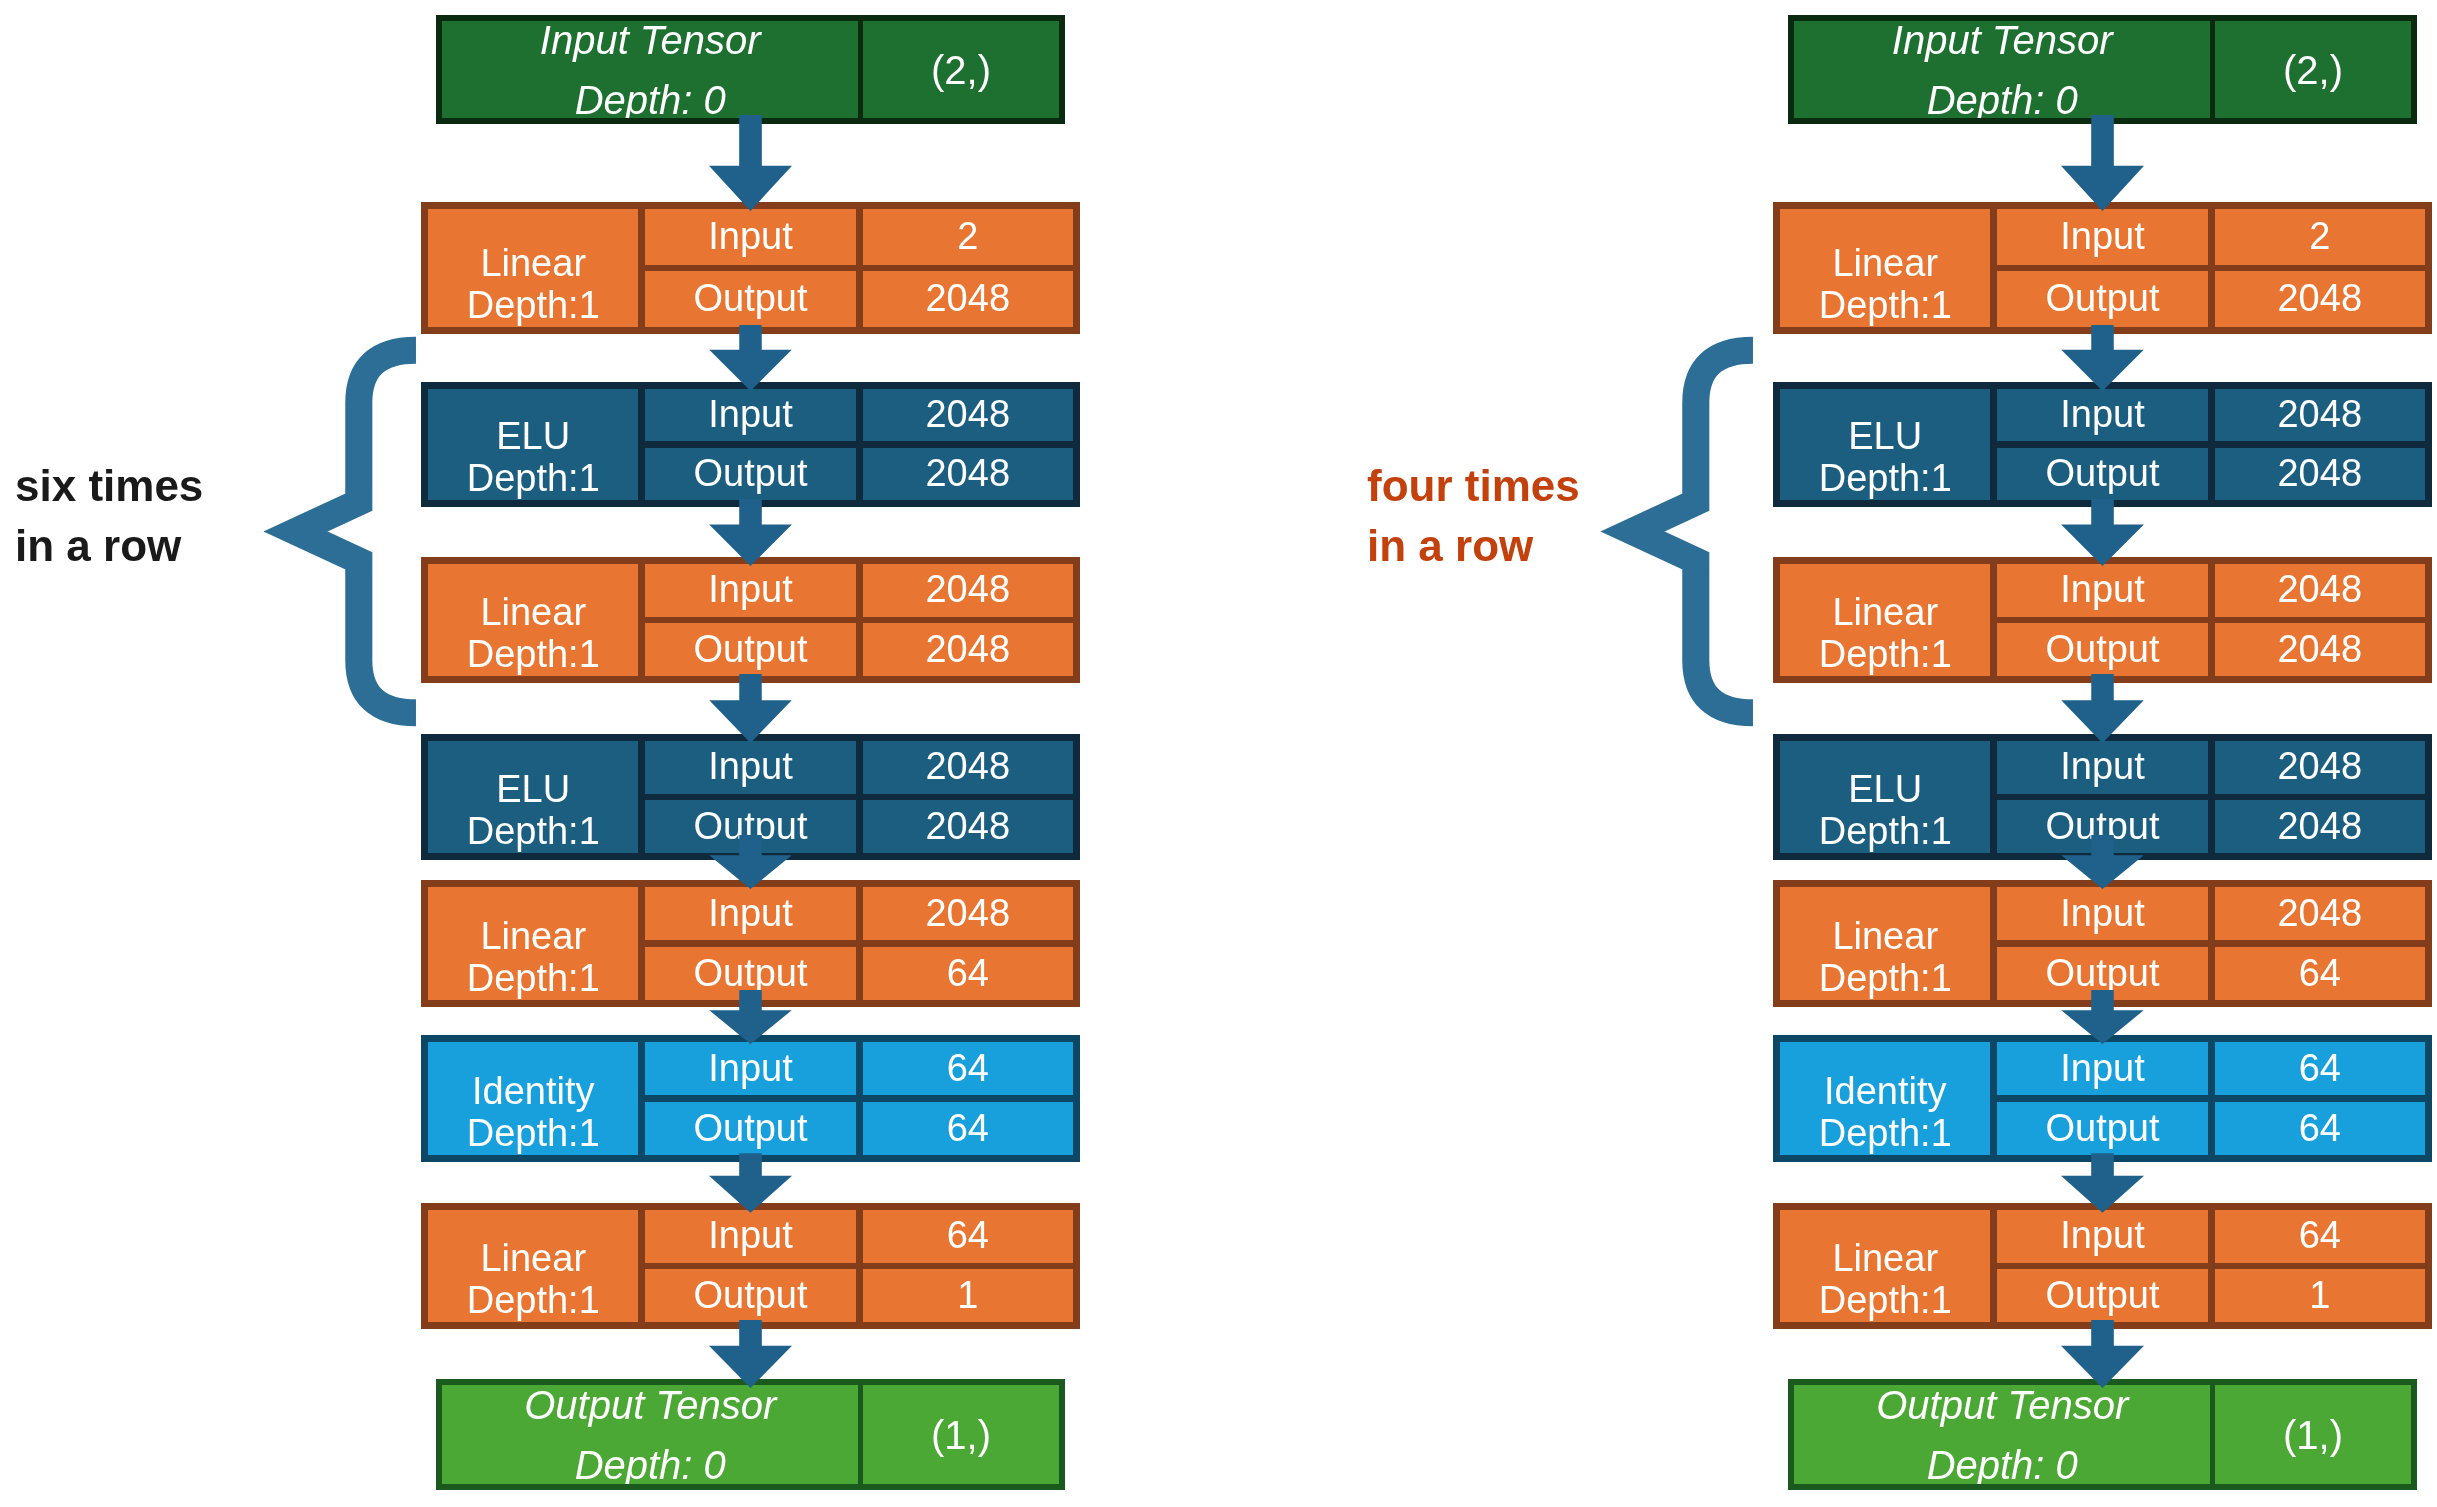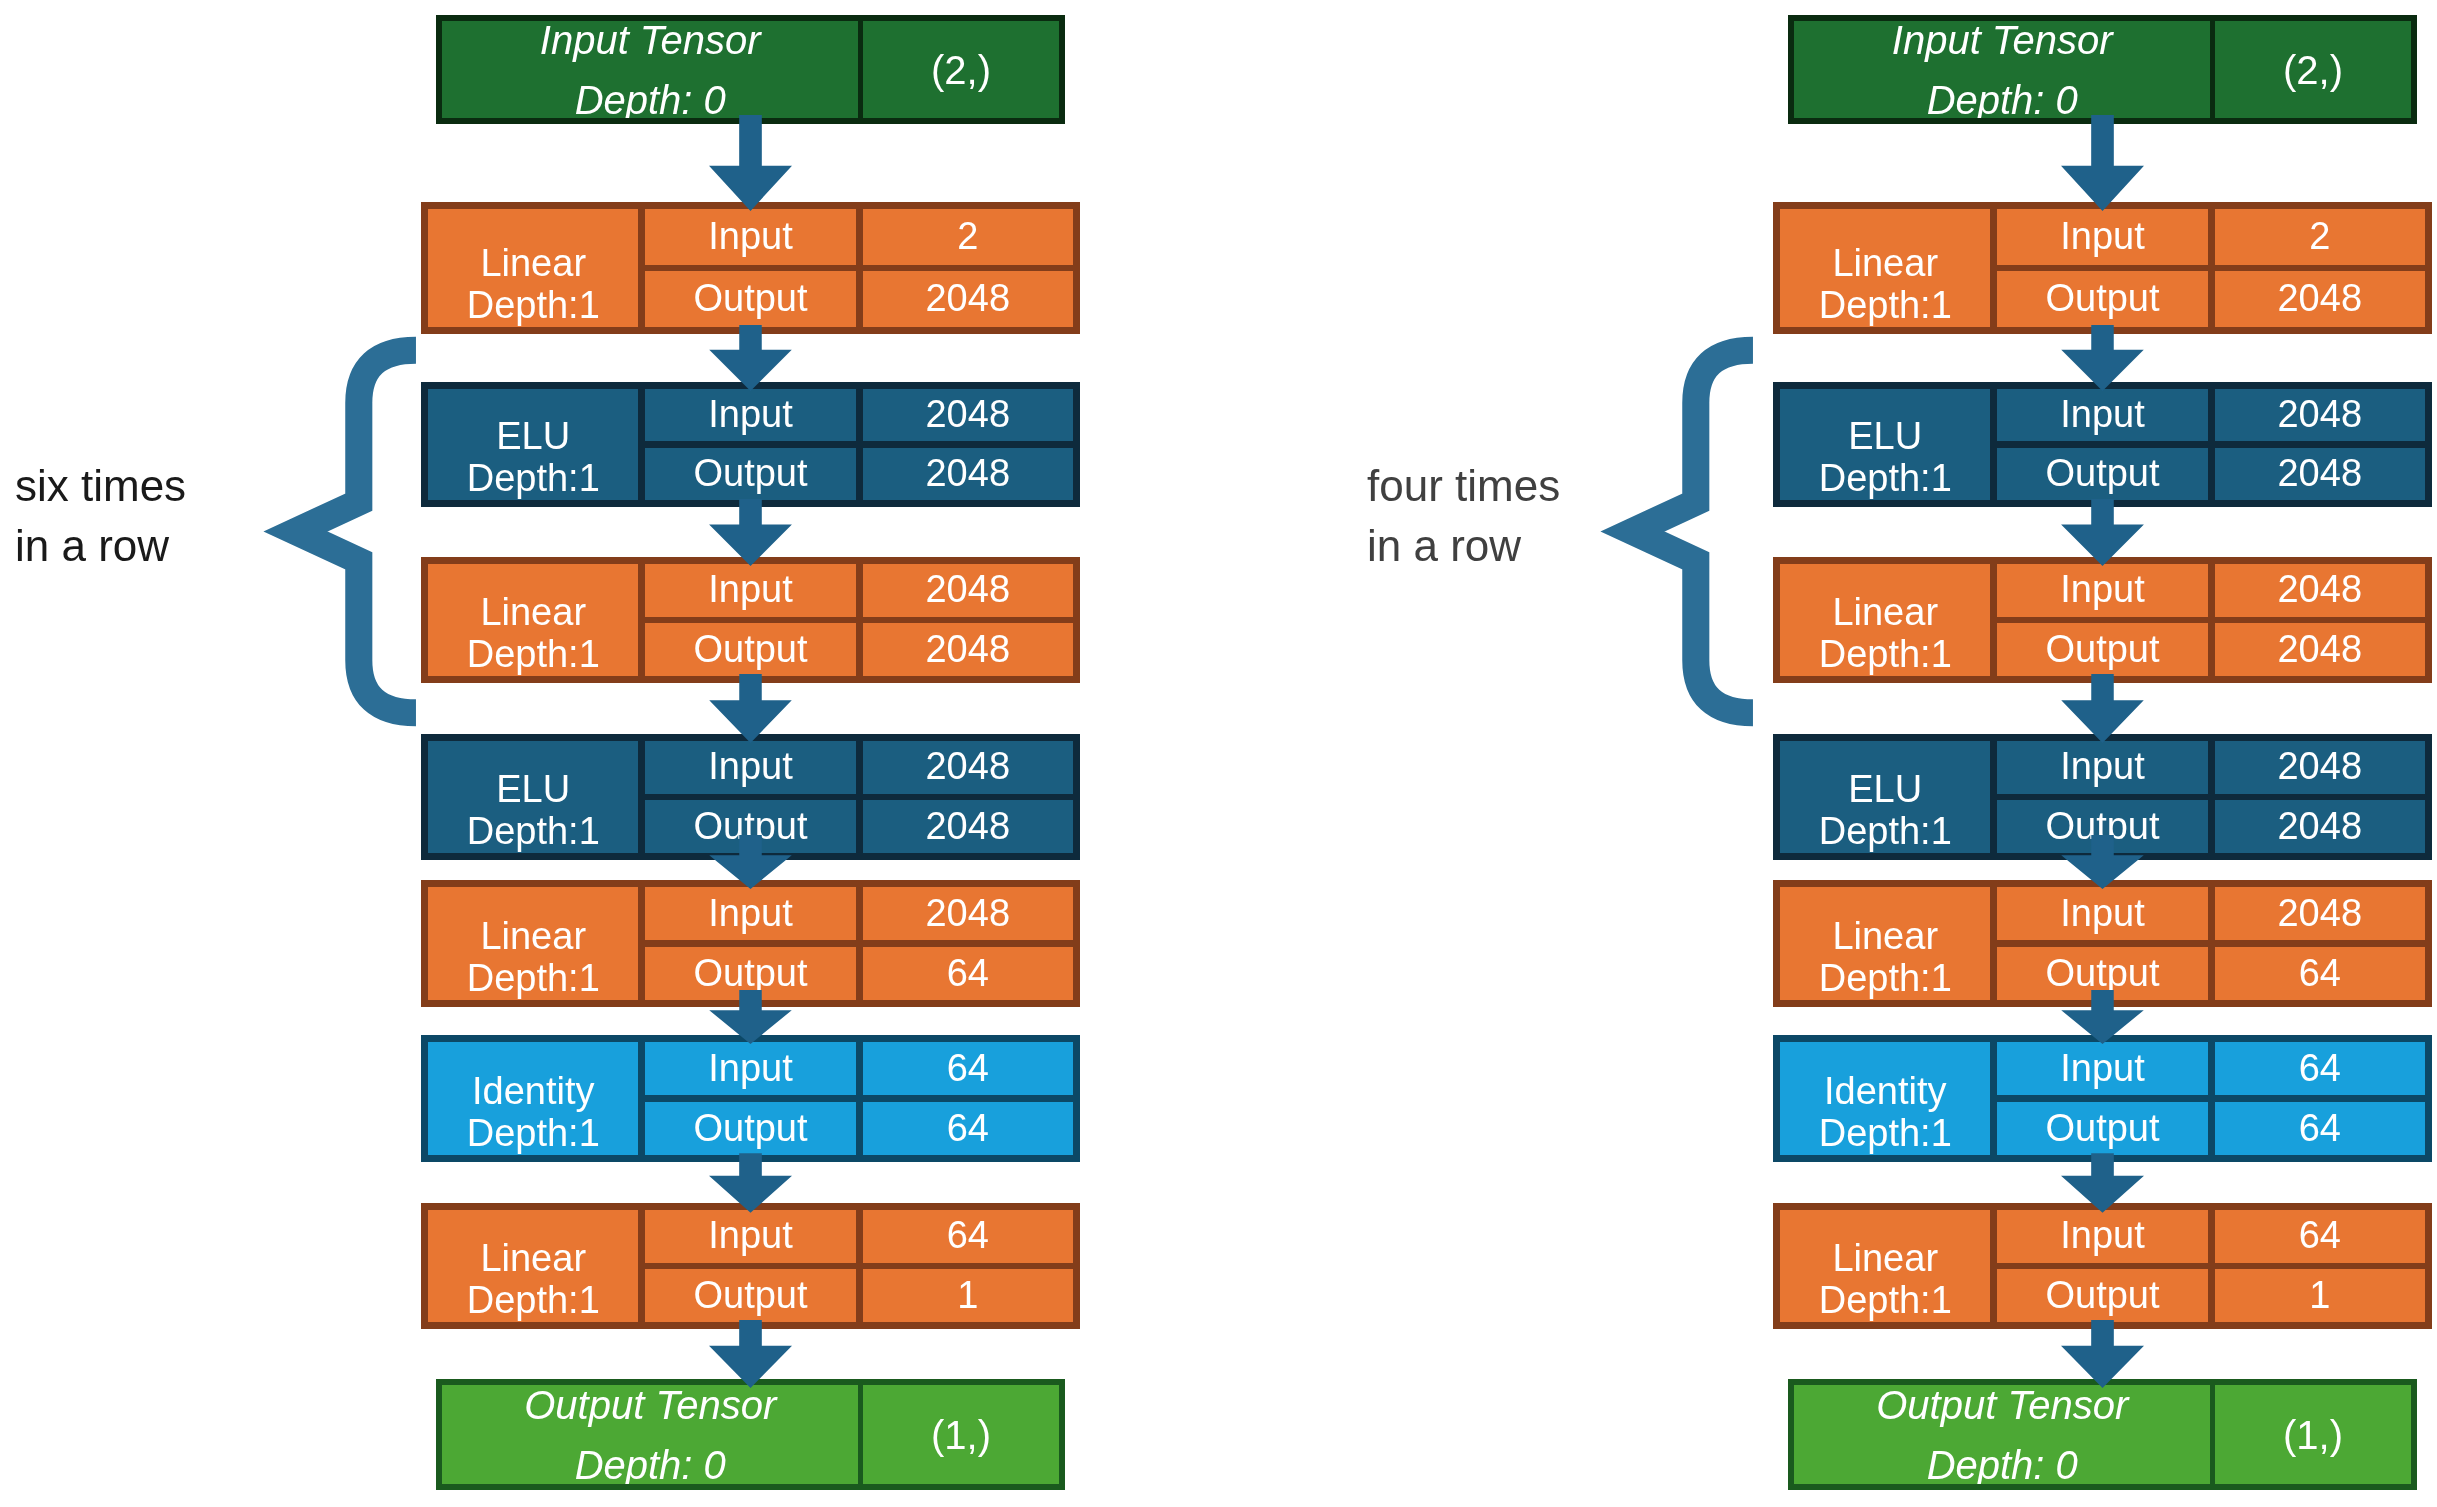--- a/index.html
+++ b/index.html
@@ -23,21 +23,21 @@
   .cell{
     background:var(--fill);display:flex;align-items:center;justify-content:center;
     color:#ffffff;font-size:38px;line-height:1.1;white-space:nowrap;overflow:hidden;
   }
   .name-cell{grid-row:1 / span 2;flex-direction:column;justify-content:flex-end;}
   .tensor-main{flex-direction:column;justify-content:center;font-size:40px;line-height:1.5;font-style:italic;}
   .tensor-shape{font-size:40px;}
 
   .arrow{position:absolute;z-index:4;}
   .brace{position:absolute;z-index:1;}
-  .repeat-note{position:absolute;font-size:44px;line-height:60px;font-weight:400;}
+  .repeat-note{position:absolute;font-size:44px;line-height:60px;font-weight:700;}
 </style>
 </head>
 <body>
 
 <div class="canvas" style="background: rgb(255, 255, 255);">
 
   <div class="column" id="col-left">
       <div class="block tensor-block" style="top: 15px; height: 109px; --fill: #1E7030; --border: #0A2B10;">
         <div class="cell tensor-main">
           <div>Input Tensor</div>
@@ -255,21 +255,21 @@
       </svg>
       <svg class="arrow" width="83" height="68" viewBox="0 0 110 90" style="left: 288px; top: 1320px;">
         <polygon points="40,0 70,0 70,34 110,34 55,90 0,34 40,34" fill="#1F618A"></polygon>
       </svg>
     </div>
 
   <div class="repeat-note" style="left: 15px; top: 456px; color: rgb(26, 26, 26);">
     <div>six times</div>
     <div>in a row</div>
   </div>
-  <div class="repeat-note" style="left: 1367px; top: 456px; color: #404040;">
+  <div class="repeat-note" style="left: 1367px; top: 456px; color: #c2410c;">
     <div>four times</div>
     <div>in a row</div>
   </div>
 
   <svg class="brace" style="left:261px;top:336px;" width="167" height="391" viewBox="0 0 222 518">
     <path d="M 206 18 Q 130 18 130 88 L 130 220 L 46 259 L 130 298 L 130 430 Q 130 500 206 500" fill="none" stroke-width="36" stroke-linejoin="miter" stroke-miterlimit="10" stroke-linecap="butt" stroke="#2C6E96"></path>
   </svg>
   <svg class="brace" style="left:1598px;top:336px;" width="167" height="391" viewBox="0 0 222 518">
     <path d="M 206 18 Q 130 18 130 88 L 130 220 L 46 259 L 130 298 L 130 430 Q 130 500 206 500" fill="none" stroke-width="36" stroke-linejoin="miter" stroke-miterlimit="10" stroke-linecap="butt" stroke="#2C6E96"></path>
   </svg>

